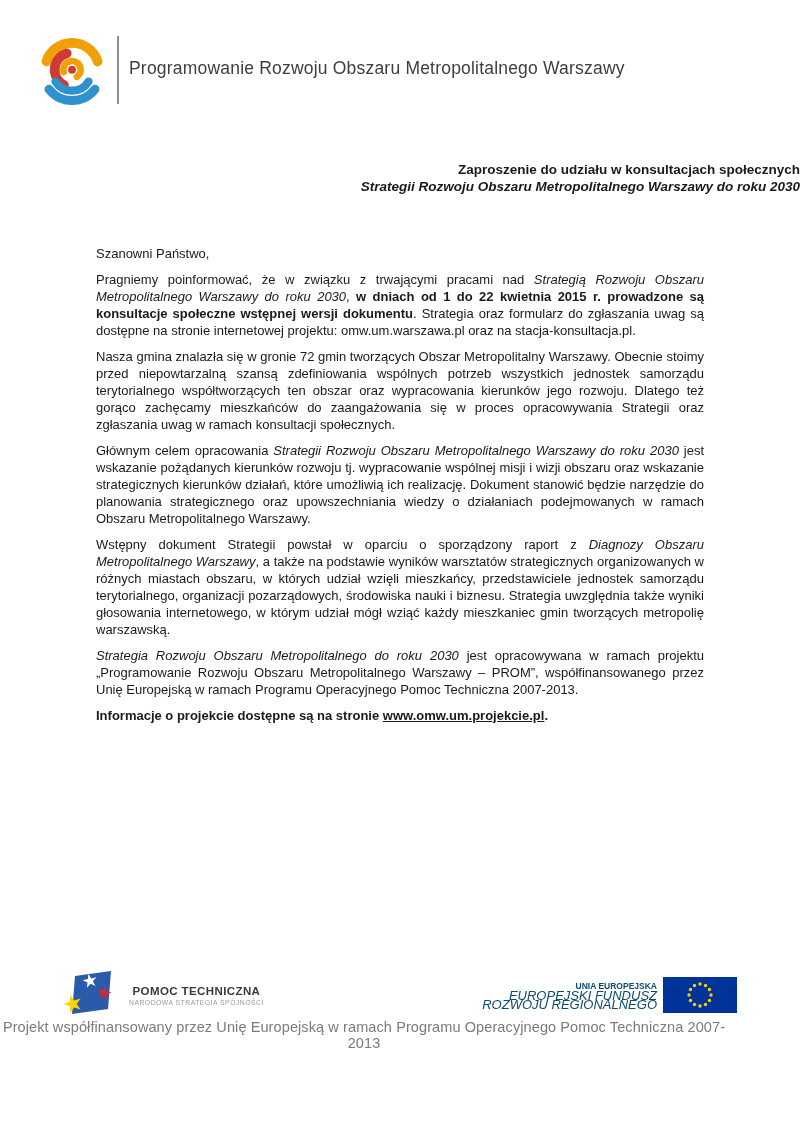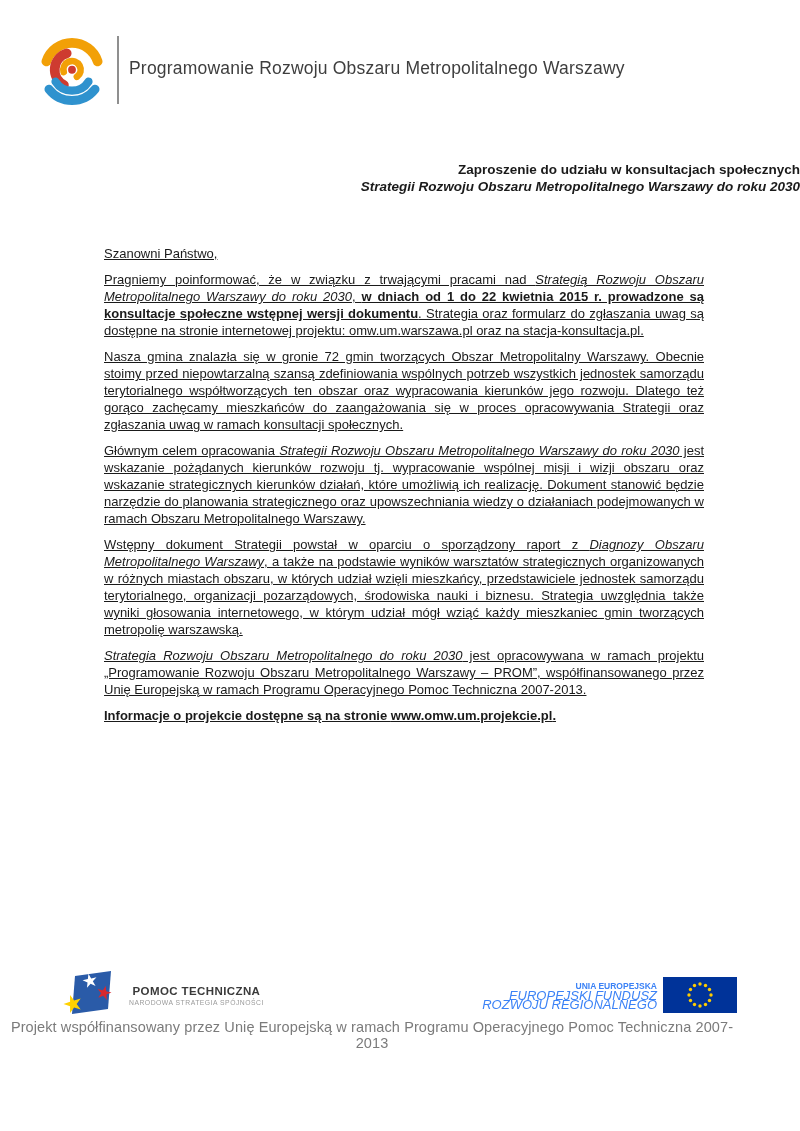--- a/index.html
+++ b/index.html
@@ -15,36 +15,36 @@
     position:absolute;left:129px;top:24px;height:88px;display:flex;align-items:center;
     font-size:17.5px;color:#3e3e3e;letter-spacing:0.2px;
   }
   
   .title-block{position:absolute;left:0;top:161px;width:800px;text-align:right;
     font-size:13.5px;line-height:17px;font-weight:bold;}
   .title-line2{font-style:italic;}
   
   .body-block{position:absolute;left:96px;top:245px;width:608px;
     font-size:13px;line-height:17px;}
-  .body-block p{margin:0 0 9px 8px;text-align:justify;text-decoration:underline;}
+  .body-block p{margin:0 0 9px 0;text-align:justify;}
   .body-block p.no-justify{text-align:left;}
   .run-i{font-style:italic;}
   .run-b{font-weight:bold;}
   .run-u{text-decoration:underline;}
   
   .nss-logo{position:absolute;left:60px;top:968px;}
   .nss-text{position:absolute;left:129px;top:985px;text-align:center;}
   .nss-title{font-size:11.5px;font-weight:bold;color:#3a3a3a;letter-spacing:0.4px;}
   .nss-subtitle{font-size:6.8px;color:#9a9a9a;letter-spacing:0.5px;margin-top:2px;}
-  .eu-text{position:absolute;left:430px;top:981px;width:227px;text-align:right;color:#3b82f6;}
+  .eu-text{position:absolute;left:430px;top:981px;width:227px;text-align:right;color:#0c4a6e;}
   .eu-line1{font-size:8.5px;font-weight:bold;line-height:10px;}
   .eu-line2,.eu-line3{font-size:13px;line-height:9px;font-style:italic;}
   .eu-flag{position:absolute;left:663px;top:977px;width:74px;height:36px;}
   .footer-note{position:absolute;left:0;top:1019px;width:728px;text-align:center;
-    font-size:14.5px;color:#7b7b7b;letter-spacing:0.1px;padding-left:8px;}
+    font-size:14.5px;color:#7b7b7b;letter-spacing:0.1px;}
 </style>
 </head>
 <body>
 
 <div class="page">
 
   <div class="header">
     <svg class="logo" width="78" height="90" viewBox="0 0 104 114">
       <path d="M 17.8 46.9 A 36 36 0 0 1 86.2 46.9" fill="none" stroke="#F2A007" stroke-width="13" stroke-linecap="round"></path>
       <path d="M 44.9 36.1 A 23 23 0 0 0 41.2 78.3" fill="none" stroke="#CE3B30" stroke-width="13" stroke-linecap="round"></path>

